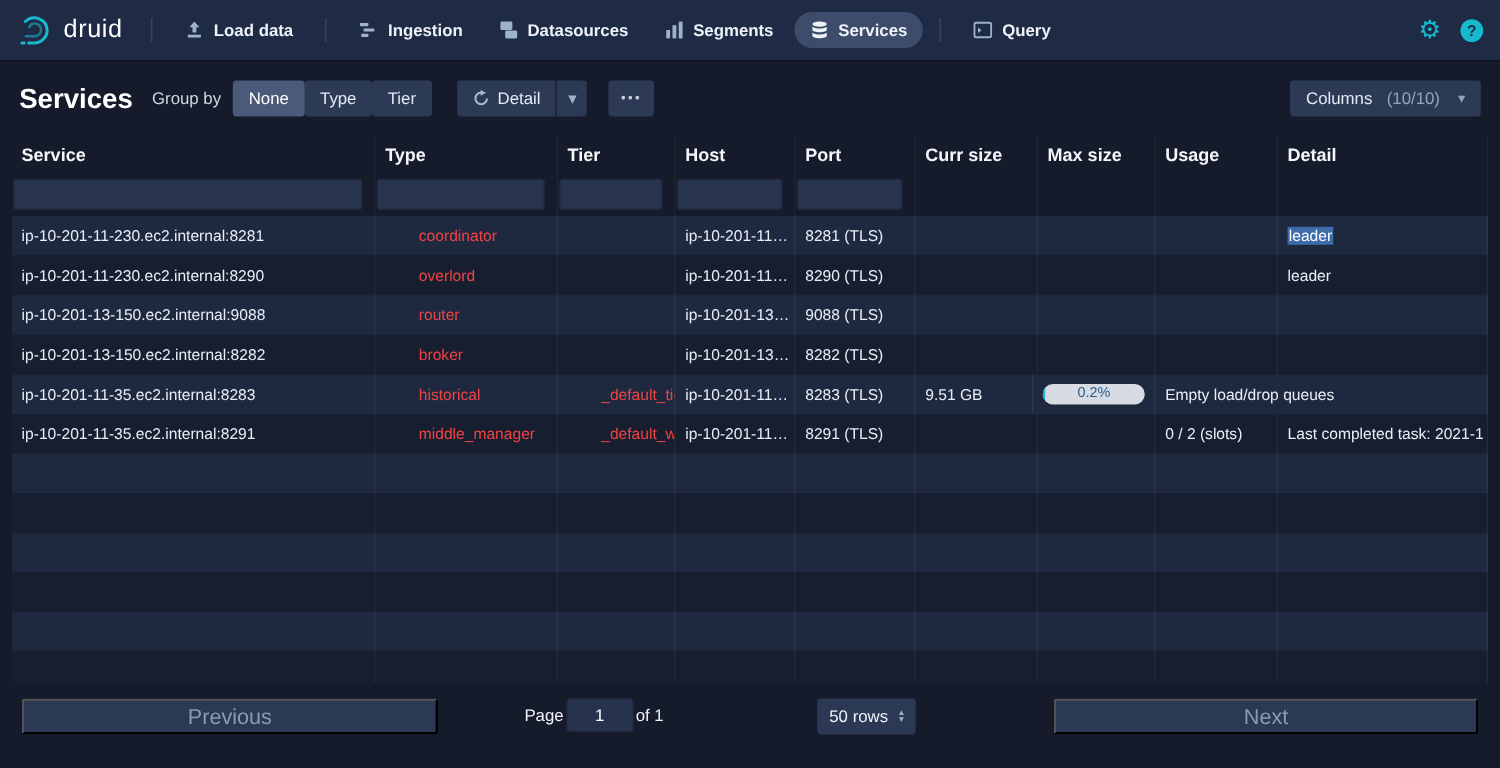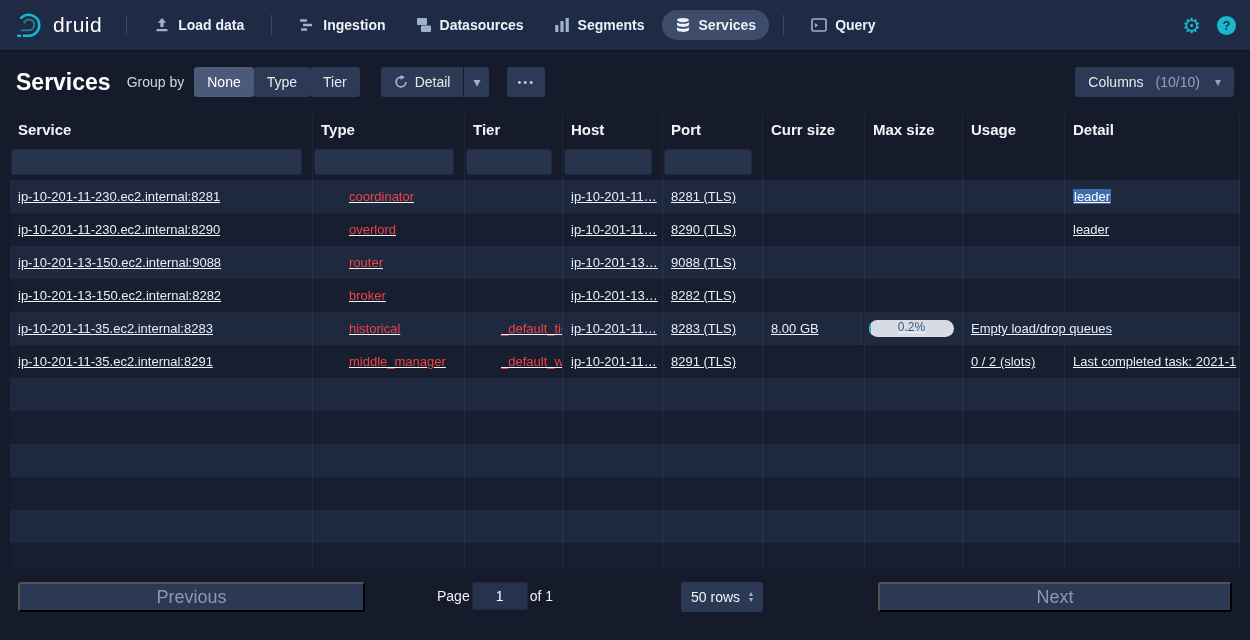--- a/index.html
+++ b/index.html
@@ -62,21 +62,21 @@
     display: flex; align-items: center; padding: 0 8px;
     border-right: 1px solid rgba(255,255,255,.05); white-space: nowrap; overflow: hidden;
   }
   .filter-row { display: flex; margin: 0 10px; height: 36px; flex: 0 0 auto; }
   .fc { padding: 5px 10px 5px 1px; border-right: 1px solid rgba(255,255,255,.05); display: flex; align-items: center; }
   .filter-input {
     width: 100%; height: 26px; background: #28344e; border: none; border-radius: 3px;
     box-shadow: inset 0 0 0 1px rgba(16,22,26,.35); color: #f0f4f9;
     font-family: inherit; font-size: 13px; padding: 0 8px; outline: none;
   }
-  .rows { flex: 1 1 auto; overflow: hidden; margin: 0 10px; text-decoration: underline; }
+  .rows { flex: 1 1 auto; overflow: hidden; margin: 0 10px; }
   .t-row { display: flex; height: 33px; }
   .t-row:nth-child(odd) { background: #1e2940; }
   .t-row:nth-child(even) { background: #171e2f; }
   .c {
     font-size: 13px; color: #e8eef6; display: flex; align-items: center;
     padding: 0 8px; border-right: 1px solid rgba(255,255,255,.06);
     white-space: nowrap; overflow: hidden; height: 100%;
   }
   .c-service { width: 303px; } .c-type { width: 152px; } .c-tier { width: 98px; }
   .c-host { width: 100px; } .c-port { width: 100px; } .c-curr { width: 102px; }
@@ -328,21 +328,21 @@
     <div class="t-row">
       <div class="c c-service">ip-10-201-11-35.ec2.internal:8283</div>
       <div class="c c-type">
           <span class="link">historical</span>
         </div>
       <div class="c c-tier">
           <span class="link">_default_tier</span>
         </div>
       <div class="c c-host">ip-10-201-11…</div>
       <div class="c c-port">8283 (TLS)</div>
-      <div class="c c-max">8.00 GB</div>
+      <div class="c c-max">9.51 GB</div>
       <div class="c c-usage">
         <div class="usage-bar">
           <div class="usage-fill"></div>
           <span class="usage-text">0.2%</span>
         </div>
       </div>
       <div class="c c-detail">Empty load/drop queues</div>
     </div>
 
     <div class="t-row">

